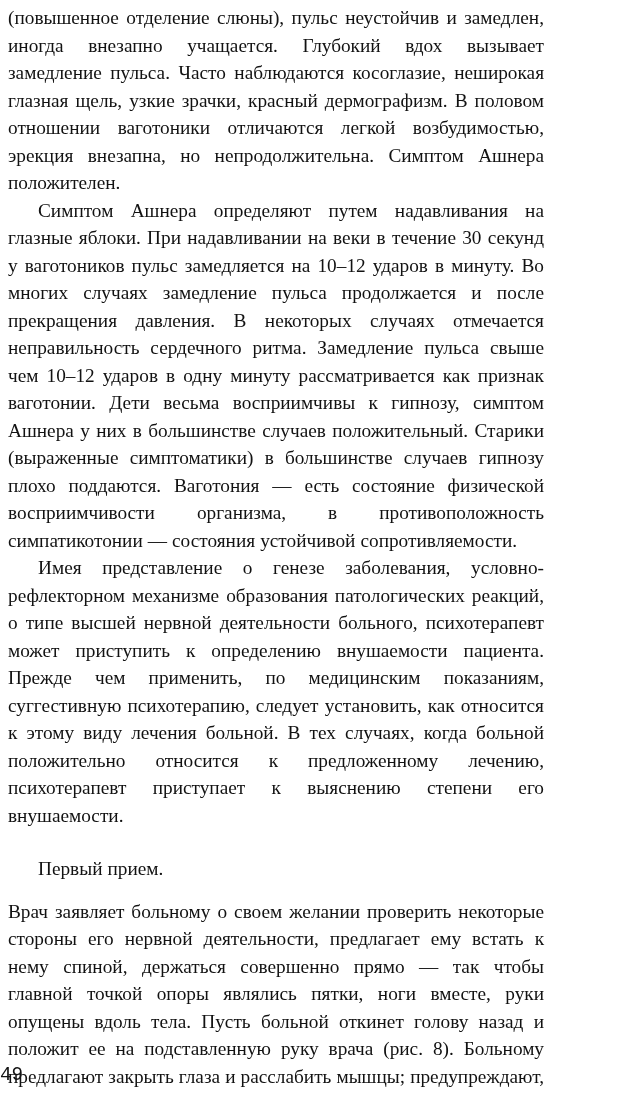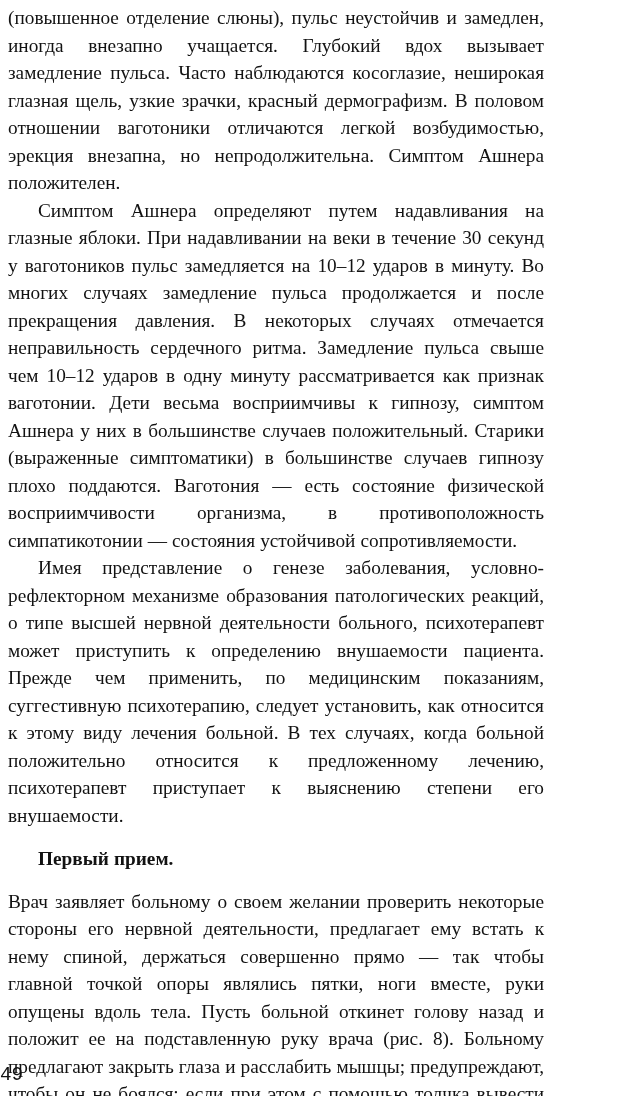--- a/index.html
+++ b/index.html
@@ -32,24 +32,24 @@
     letter-spacing: 0.0px;
     word-spacing: 0.2px;
   }
   p {
     margin: 0;
   }
   p.indent {
     text-indent: 30px;
   }
   .heading {
-    font-weight: bold;
+    font-weight: normal;
     font-size: 19.3px;
     line-height: 27.5px;
-    margin-top: 16px;
+    margin-top: 26px;
     text-indent: 30px;
   }
   .after-heading {
     margin-top: 15px;
   }
   .page-number {
     position: absolute;
     left: 0;
     right: 0;
     bottom: 10px;

